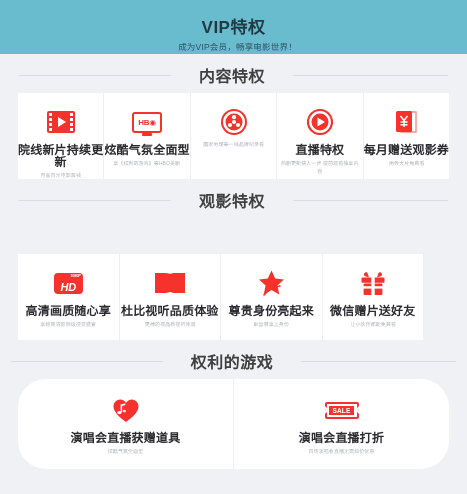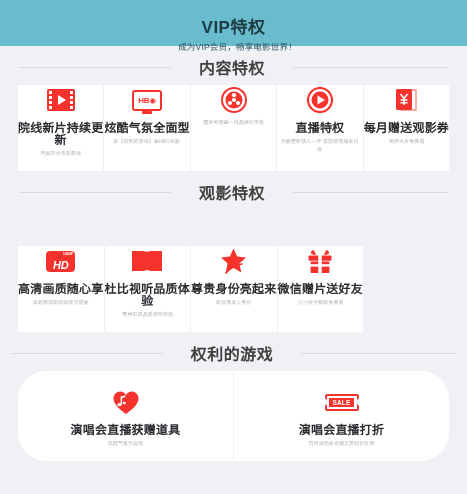--- a/index.html
+++ b/index.html
@@ -9,21 +9,21 @@
     font-family:"Liberation Sans","DejaVu Sans",sans-serif;
     background:#F0F1F5;
     overflow:hidden;
     -webkit-font-smoothing:antialiased;
   }
   .page { width:467px; height:494px; position:relative; }
 
   
   .hero {
     background:#69BCCE;
-    height:46px;
+    height:54px;
     padding-top:17px;
     text-align:center;
   }
   .hero-title {
     font-size:17px;
     font-weight:bold;
     color:#1F3A42;
     letter-spacing:.5px;
     line-height:21px;
   }
@@ -60,26 +60,27 @@
     letter-spacing:.5px;
   }
 
   
   .grid {
     background:#FFFFFF;
     display:flex;
     margin-top:3px;
   }
   .grid.g5 { width:431px; }
-  .grid.g4 { width:345px;margin-top:39px; }
+  .grid.g4 { width:405px;margin-top:39px; }
   .grid.g2 { width:431px;border-radius:28px; }
 
   .card {
     flex:1 1 0;
     height:86px;
+    padding-top:14px;
     text-align:center;
     border-right:1px solid #EFEFF2;
     position:relative;
   }
   .card:last-child { border-right:none; }
 
   .icon-wrap {
     height:30px;
     display:flex;
     align-items:center;

